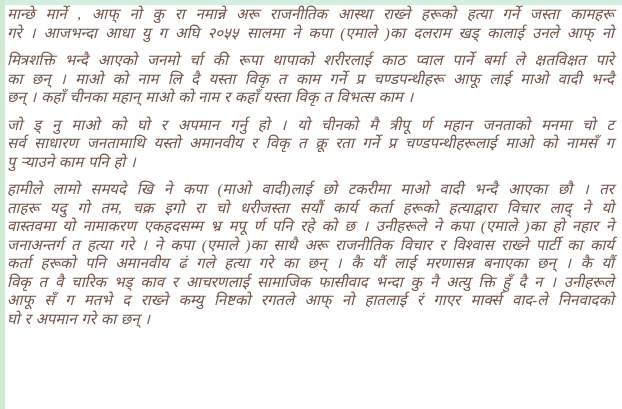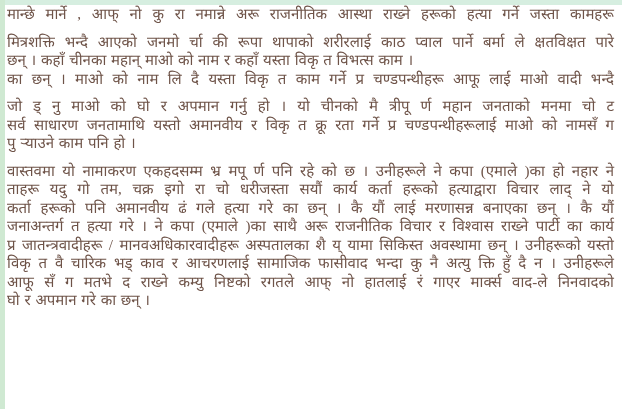--- a/index.html
+++ b/index.html
@@ -34,53 +34,55 @@
     text-rendering: optimizeLegibility;
   }
   .para {
     margin: 0 0 9px 0;
   }
   .line {
     text-align: justify;
     text-align-last: justify;
     white-space: normal;
     word-spacing: 1px;
+    font-style: italic;
   }
   .line.last {
     text-align-last: left;
   }
 </style>
 </head>
 <body>
 
 <div class="edge-top"></div>
 <div class="edge-left"></div>
 
 <div class="doc">
 
   <div class="para">
     <div class="line">मान्छे मार्ने , आफ् नो कु रा नमान्ने अरू राजनीतिक आस्था राख्ने हरूको हत्या गर्ने जस्ता कामहरू</div>
+    <div class="line">गरे । आजभन्दा आधा यु ग अघि २०५५ सालमा ने कपा (एमाले )का दलराम खड् कालाई उनले आफ् नो</div>
   </div>
 
   <div class="para">
     <div class="line">मित्रशक्ति भन्दै आएको जनमो र्चा की रूपा थापाको शरीरलाई काठ प्वाल पार्ने बर्मा ले क्षतविक्षत पारे</div>
+    <div class="line">का छन् । माओ को नाम लि दै यस्ता विकृ त काम गर्ने प्र चण्डपन्थीहरू आफू लाई माओ वादी भन्दै</div>
     <div class="line last">छन् । कहाँ चीनका महान् माओ को नाम र कहाँ यस्ता विकृ त विभत्स काम ।</div>
-    <div class="line">का छन् । माओ को नाम लि दै यस्ता विकृ त काम गर्ने प्र चण्डपन्थीहरू आफू लाई माओ वादी भन्दै</div>
   </div>
 
   <div class="para">
     <div class="line">जो ड् नु माओ को घो र अपमान गर्नु हो । यो चीनको मै त्रीपू र्ण महान जनताको मनमा चो ट</div>
     <div class="line">सर्व साधारण जनतामाथि यस्तो अमानवीय र विकृ त क्रू रता गर्ने प्र चण्डपन्थीहरूलाई माओ को नामसँ ग</div>
     <div class="line last">पु ऱ्याउने काम पनि हो ।</div>
   </div>
 
   <div class="para">
+    <div class="line">हामीले लामो समयदे खि ने कपा (माओ वादी)लाई छो टकरीमा माओ वादी भन्दै आएका छौ । तर</div>
+    <div class="line">ताहरू यदु गो तम, चक्र इगो रा चो धरीजस्ता सयौं कार्य कर्ता हरूको हत्याद्वारा विचार लाद् ने यो</div>
     <div class="line">वास्तवमा यो नामाकरण एकहदसम्म भ्र मपू र्ण पनि रहे को छ । उनीहरूले ने कपा (एमाले )का हो नहार ने</div>
-    <div class="line">ताहरू यदु गो तम, चक्र इगो रा चो धरीजस्ता सयौं कार्य कर्ता हरूको हत्याद्वारा विचार लाद् ने यो</div>
+    <div class="line">जनाअन्तर्ग त हत्या गरे । ने कपा (एमाले )का साथै अरू राजनीतिक विचार र विश्वास राख्ने पार्टी का कार्य</div>
     <div class="line">कर्ता हरूको पनि अमानवीय ढं गले हत्या गरे का छन् । कै यौं लाई मरणासन्न बनाएका छन् । कै यौं</div>
-    <div class="line">जनाअन्तर्ग त हत्या गरे । ने कपा (एमाले )का साथै अरू राजनीतिक विचार र विश्वास राख्ने पार्टी का कार्य</div>
-    <div class="line">प्र जातन्त्रवादीहरू / मानवअधिकारवादीहरू अस्पतालका शै य् यामा सिकिस्त अवस्थामा छन् । उनीहरूको यस्तो</div>
     <div class="line">विकृ त वै चारिक भड् काव र आचरणलाई सामाजिक फासीवाद भन्दा कु नै अत्यु क्ति हुँ दै न । उनीहरूले</div>
     <div class="line">आफू सँ ग मतभे द राख्ने कम्यु निष्टको रगतले आफ् नो हातलाई रं गाएर मार्क्स वाद-ले निनवादको</div>
     <div class="line last">घो र अपमान गरे का छन् ।</div>
   </div>
 
 </div>
 
 </body></html>

